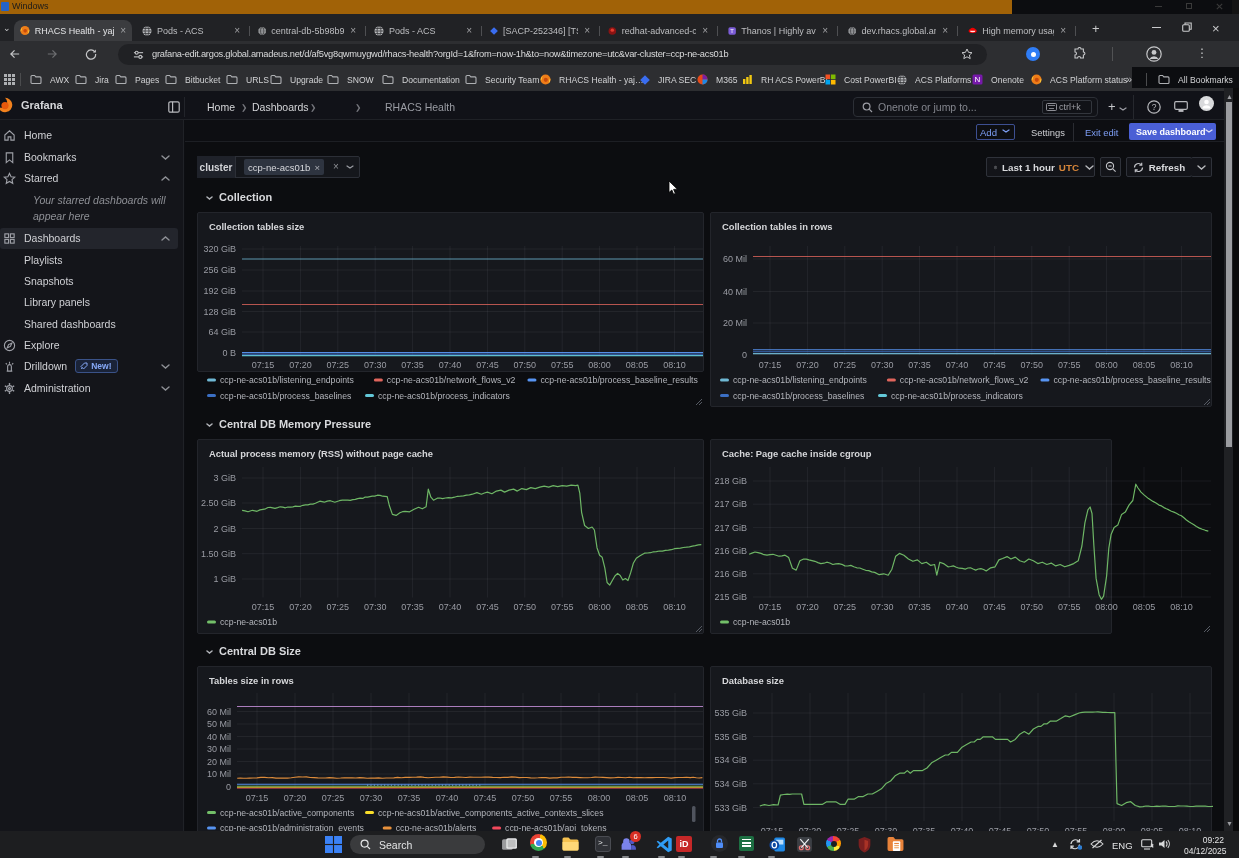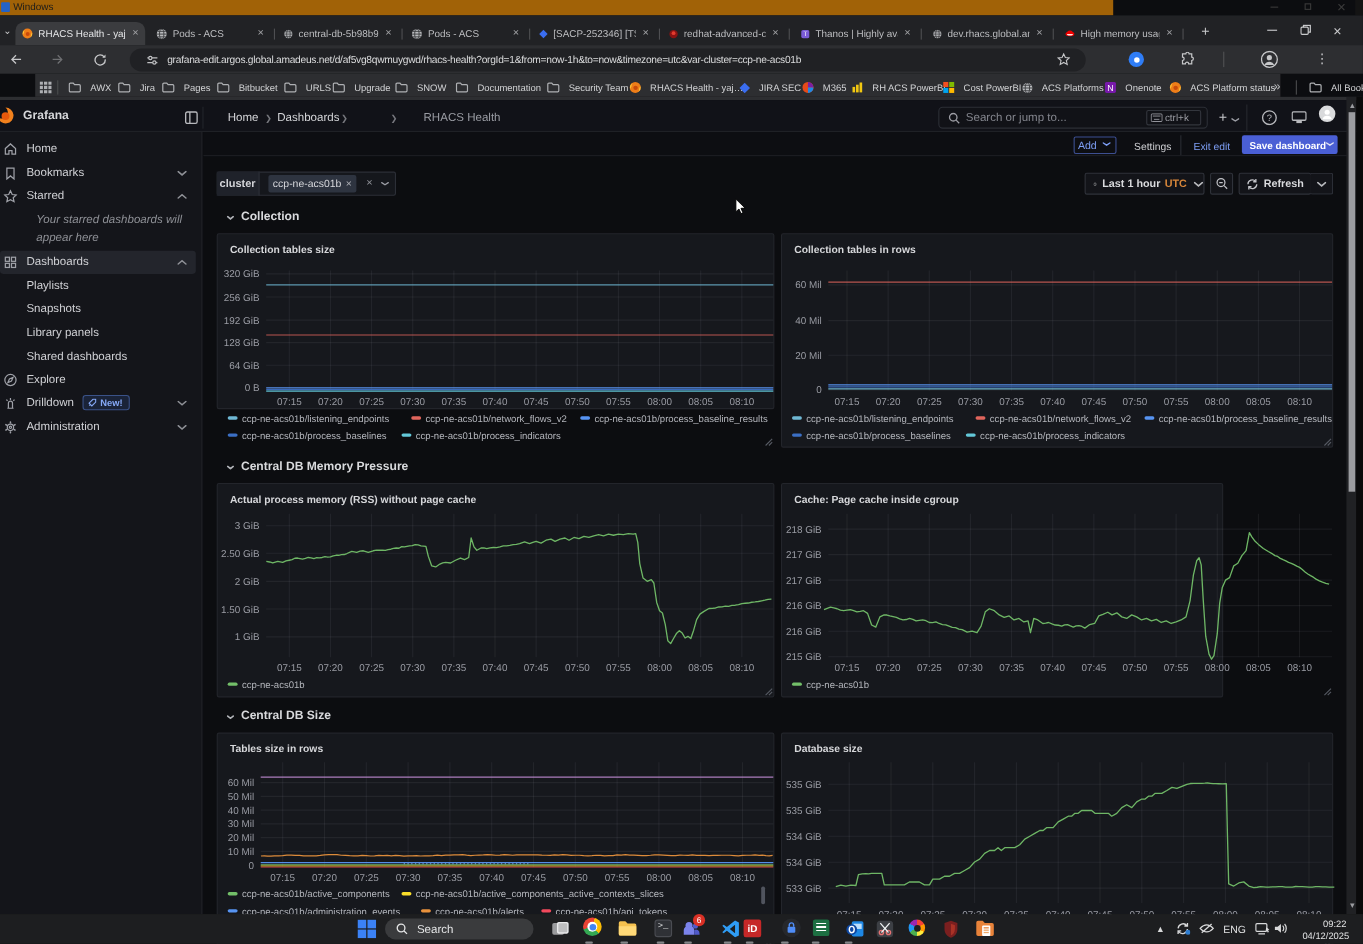--- a/index.html
+++ b/index.html
@@ -3,21 +3,21 @@
 *{margin:0;padding:0;box-sizing:border-box}
 html,body{width:1239px;height:858px;overflow:hidden;background:#0c0d10;font-family:"Liberation Sans",sans-serif;}
 #titlebar{position:absolute;left:0;top:0;width:1012px;height:14px;background:#a16207;}
 #titlebar .t{position:absolute;left:10px;top:1px;font-size:9px;color:#1b1b1b;}
 #tabstrip{position:absolute;left:0;top:14px;width:1239px;height:27px;background:#212225;}
 .tab{position:absolute;top:6px;height:21px;border-radius:8px 8px 0 0;font-size:9px;color:#bdbec1;display:flex;align-items:center;padding:0 6px;}
 .tab .ttl{white-space:nowrap;overflow:hidden;margin-left:5px;}
 .tab .x{color:#9fa0a3;margin-left:auto;font-size:10px;padding-left:6px}
 .tabdiv{position:absolute;top:12px;width:1px;height:10px;background:#4e4f52}
 #toolbar{position:absolute;left:0;top:41px;width:1239px;height:26px;background:#2d2e31;}
-#bookbar{position:absolute;left:0;top:67px;width:1132px;height:24px;background:#2d2e31;margin-left:32px;}
+#bookbar{position:absolute;left:0;top:67px;width:1132px;height:24px;background:#2d2e31;}
 .bk{position:absolute;top:5px;height:15px;display:flex;align-items:center;font-size:8.6px;color:#d2d3d5;white-space:nowrap}
 .bk svg,.bk .fi{margin-right:4px}
 #grafana{position:absolute;left:0;top:88px;width:1239px;height:743px;background:#0d0e12;}
 #topnav{position:absolute;left:0;top:3px;width:1239px;height:29px;background:#111218;border-bottom:1px solid #1f2126}
 #sidebar{position:absolute;left:0;top:32px;width:184px;height:711px;background:#14151a;border-right:1px solid #202227}
 .sbi{position:absolute;left:0;width:178px;height:21px;display:flex;align-items:center;font-size:10.5px;color:#d0d1d5}
 .sbi .ic{width:13px;height:13px;margin-left:3px;margin-right:8px;flex:none}
 .sbi .ch{margin-left:auto;margin-right:8px;color:#8e9096;font-size:8px}
 #canvas{position:absolute;left:185px;top:32px;width:1039px;height:711px;background:#0c0d10;}
 .panel{position:absolute;background:#16181d;border:1px solid #23252b;border-radius:2px}
@@ -312,21 +312,21 @@
       <div style="position:absolute;left:320px;top:28px;font-size:10.5px;color:#d4d5d8">yajbar</div>
       <div style="position:absolute;left:385px;top:10px;font-size:10.5px;color:#9a9ca3">RHACS Health</div>
       <div style="position:absolute;left:241px;top:12px;font-size:7.5px;color:#76777d">❯</div>
       <div style="position:absolute;left:310px;top:12px;font-size:7.5px;color:#76777d">❯</div>
       <div style="position:absolute;left:355px;top:12px;font-size:7.5px;color:#76777d">❯</div>
       <div style="position:absolute;left:853px;top:6px;width:245px;height:20px;border:1px solid #2c2f36;border-radius:4px;background:#111217"></div>
       <svg style="position:absolute;left:862px;top:11px" width="11" height="11" viewBox="0 0 11 11">
         <circle cx="4.6" cy="4.6" r="3.4" fill="none" stroke="#9c9da4" stroke-width="1.2"></circle>
         <line x1="7.2" y1="7.2" x2="10" y2="10" stroke="#9c9da4" stroke-width="1.2"></line>
       </svg>
-      <div style="position:absolute;left:878px;top:10px;font-size:10.5px;color:#83858d">Search or jump to...</div>
+      <div style="position:absolute;left:878px;top:10px;font-size:10.5px;color:#83858d">Onenote or jump to...</div>
       <div style="position:absolute;left:1042px;top:9px;width:50px;height:14px;border:1px solid #33363d;border-radius:2px"></div>
       <svg style="position:absolute;left:1046px;top:12px" width="11" height="8" viewBox="0 0 11 8">
         <rect x="0.5" y="0.5" width="10" height="7" rx="1" fill="none" stroke="#9c9da4" stroke-width="0.9"></rect>
         <line x1="2" y1="2.5" x2="9" y2="2.5" stroke="#9c9da4" stroke-width="0.8"></line>
         <line x1="3" y1="5.5" x2="8" y2="5.5" stroke="#9c9da4" stroke-width="0.8"></line>
       </svg>
       <div style="position:absolute;left:1059px;top:11px;font-size:9px;color:#9c9da4">ctrl+k</div>
       <div style="position:absolute;left:1108px;top:8px;font-size:13px;color:#c6c7cb">+</div>
       <div style="position:absolute;left:1119px;top:16px">
         <svg width="8" height="4" viewBox="0 0 8 4" style="display:block">

